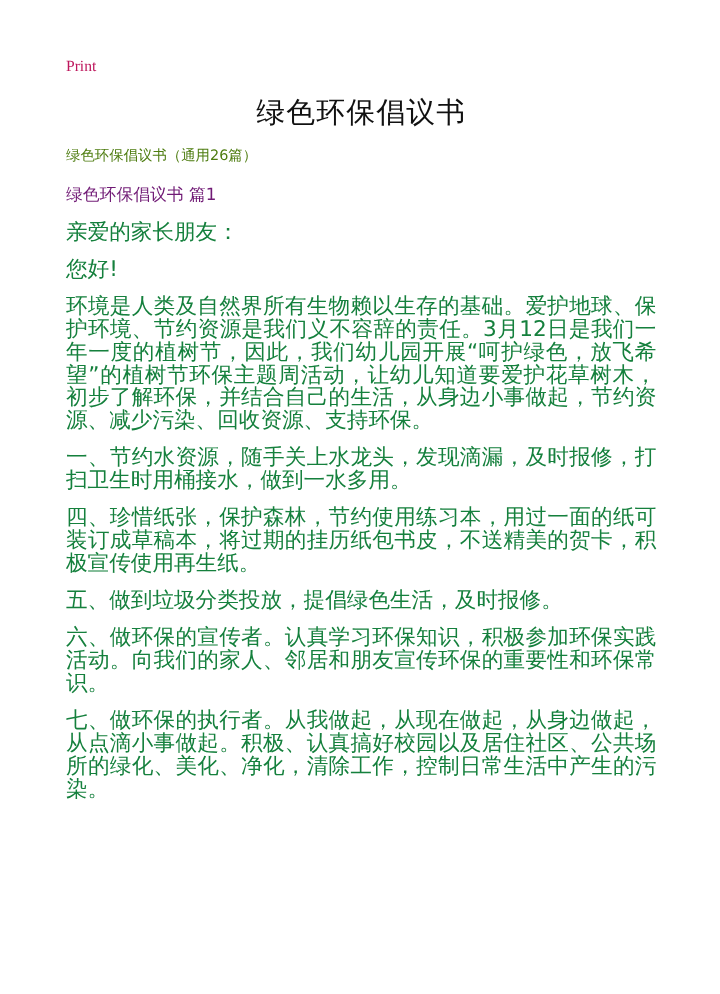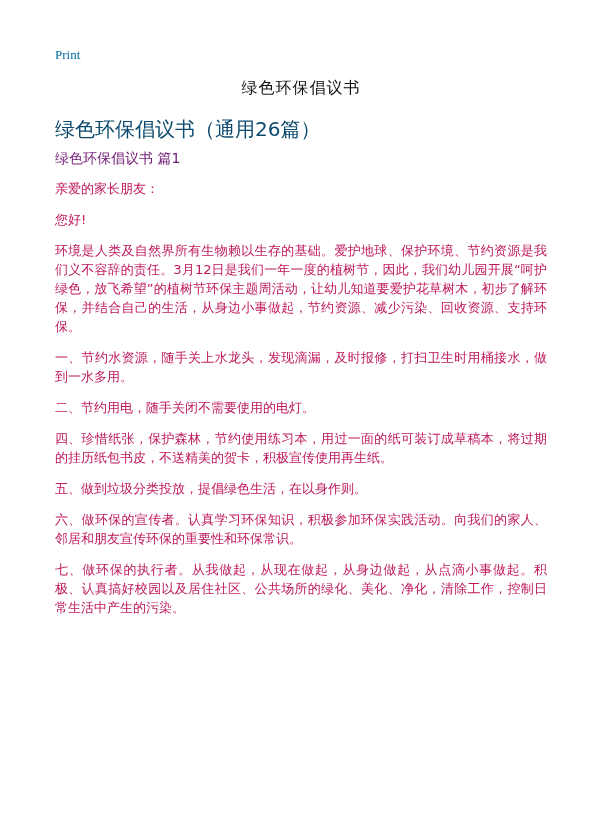--- a/index.html
+++ b/index.html
@@ -20,79 +20,78 @@
       left: 55px;
       top: 0;
       width: 492px;
     }
     .print-link {
       position: absolute;
       top: 47px;
       left: 0;
       font-family: "Liberation Serif", "DejaVu Serif", serif;
       font-size: 13px;
-      color: #0369a1;
+      color: #be185d;
       text-decoration: none;
       cursor: pointer;
     }
     .doc-title {
       position: absolute;
       top: 78px;
       left: 0;
       width: 492px;
       text-align: center;
-      font-size: 16px;
+      font-size: 24px;
       font-weight: normal;
       margin: 0;
       letter-spacing: 1px;
       color: #111;
     }
     .content {
       position: absolute;
       top: 120px;
       left: 0;
       width: 492px;
     }
     .subtitle {
-      font-size: 20px;
+      font-size: 12px;
       line-height: 19px;
-      margin: 0 0 10px 0;
-      color: #0c4a6e;
+      margin: 0 0 15px 0;
+      color: #4d7c0f;
     }
     .section-heading {
       font-size: 14px;
       line-height: 19px;
       font-weight: normal;
       margin: 0 0 11px 0;
       color: #701a75;
     }
     .para {
-      font-size: 13px;
+      font-size: 18px;
       line-height: 19px;
       margin: 0 0 12px 0;
-      color: #be185d;
+      color: #15803d;
       text-align: justify;
       word-break: break-all;
     }
   </style>
 </head>
 <body>
 
 <div class="page">
   <a class="print-link">Print</a>
 
   <h1 class="doc-title">绿色环保倡议书</h1>
 
   <div class="content">
     <p class="subtitle">绿色环保倡议书（通用26篇）</p>
     <p class="section-heading">绿色环保倡议书 篇1</p>
 
     <p class="para">亲爱的家长朋友：</p>
     <p class="para">您好!</p>
     <p class="para">环境是人类及自然界所有生物赖以生存的基础。爱护地球、保护环境、节约资源是我们义不容辞的责任。3月12日是我们一年一度的植树节，因此，我们幼儿园开展“呵护绿色，放飞希望”的植树节环保主题周活动，让幼儿知道要爱护花草树木，初步了解环保，并结合自己的生活，从身边小事做起，节约资源、减少污染、回收资源、支持环保。</p>
     <p class="para">一、节约水资源，随手关上水龙头，发现滴漏，及时报修，打扫卫生时用桶接水，做到一水多用。</p>
-    <p class="para">二、节约用电，随手关闭不需要使用的电灯。</p>
     <p class="para">四、珍惜纸张，保护森林，节约使用练习本，用过一面的纸可装订成草稿本，将过期的挂历纸包书皮，不送精美的贺卡，积极宣传使用再生纸。</p>
-    <p class="para">五、做到垃圾分类投放，提倡绿色生活，在以身作则。</p>
+    <p class="para">五、做到垃圾分类投放，提倡绿色生活，及时报修。</p>
     <p class="para">六、做环保的宣传者。认真学习环保知识，积极参加环保实践活动。向我们的家人、邻居和朋友宣传环保的重要性和环保常识。</p>
     <p class="para">七、做环保的执行者。从我做起，从现在做起，从身边做起，从点滴小事做起。积极、认真搞好校园以及居住社区、公共场所的绿化、美化、净化，清除工作，控制日常生活中产生的污染。</p>
   </div>
 </div>
 
 </body></html>

